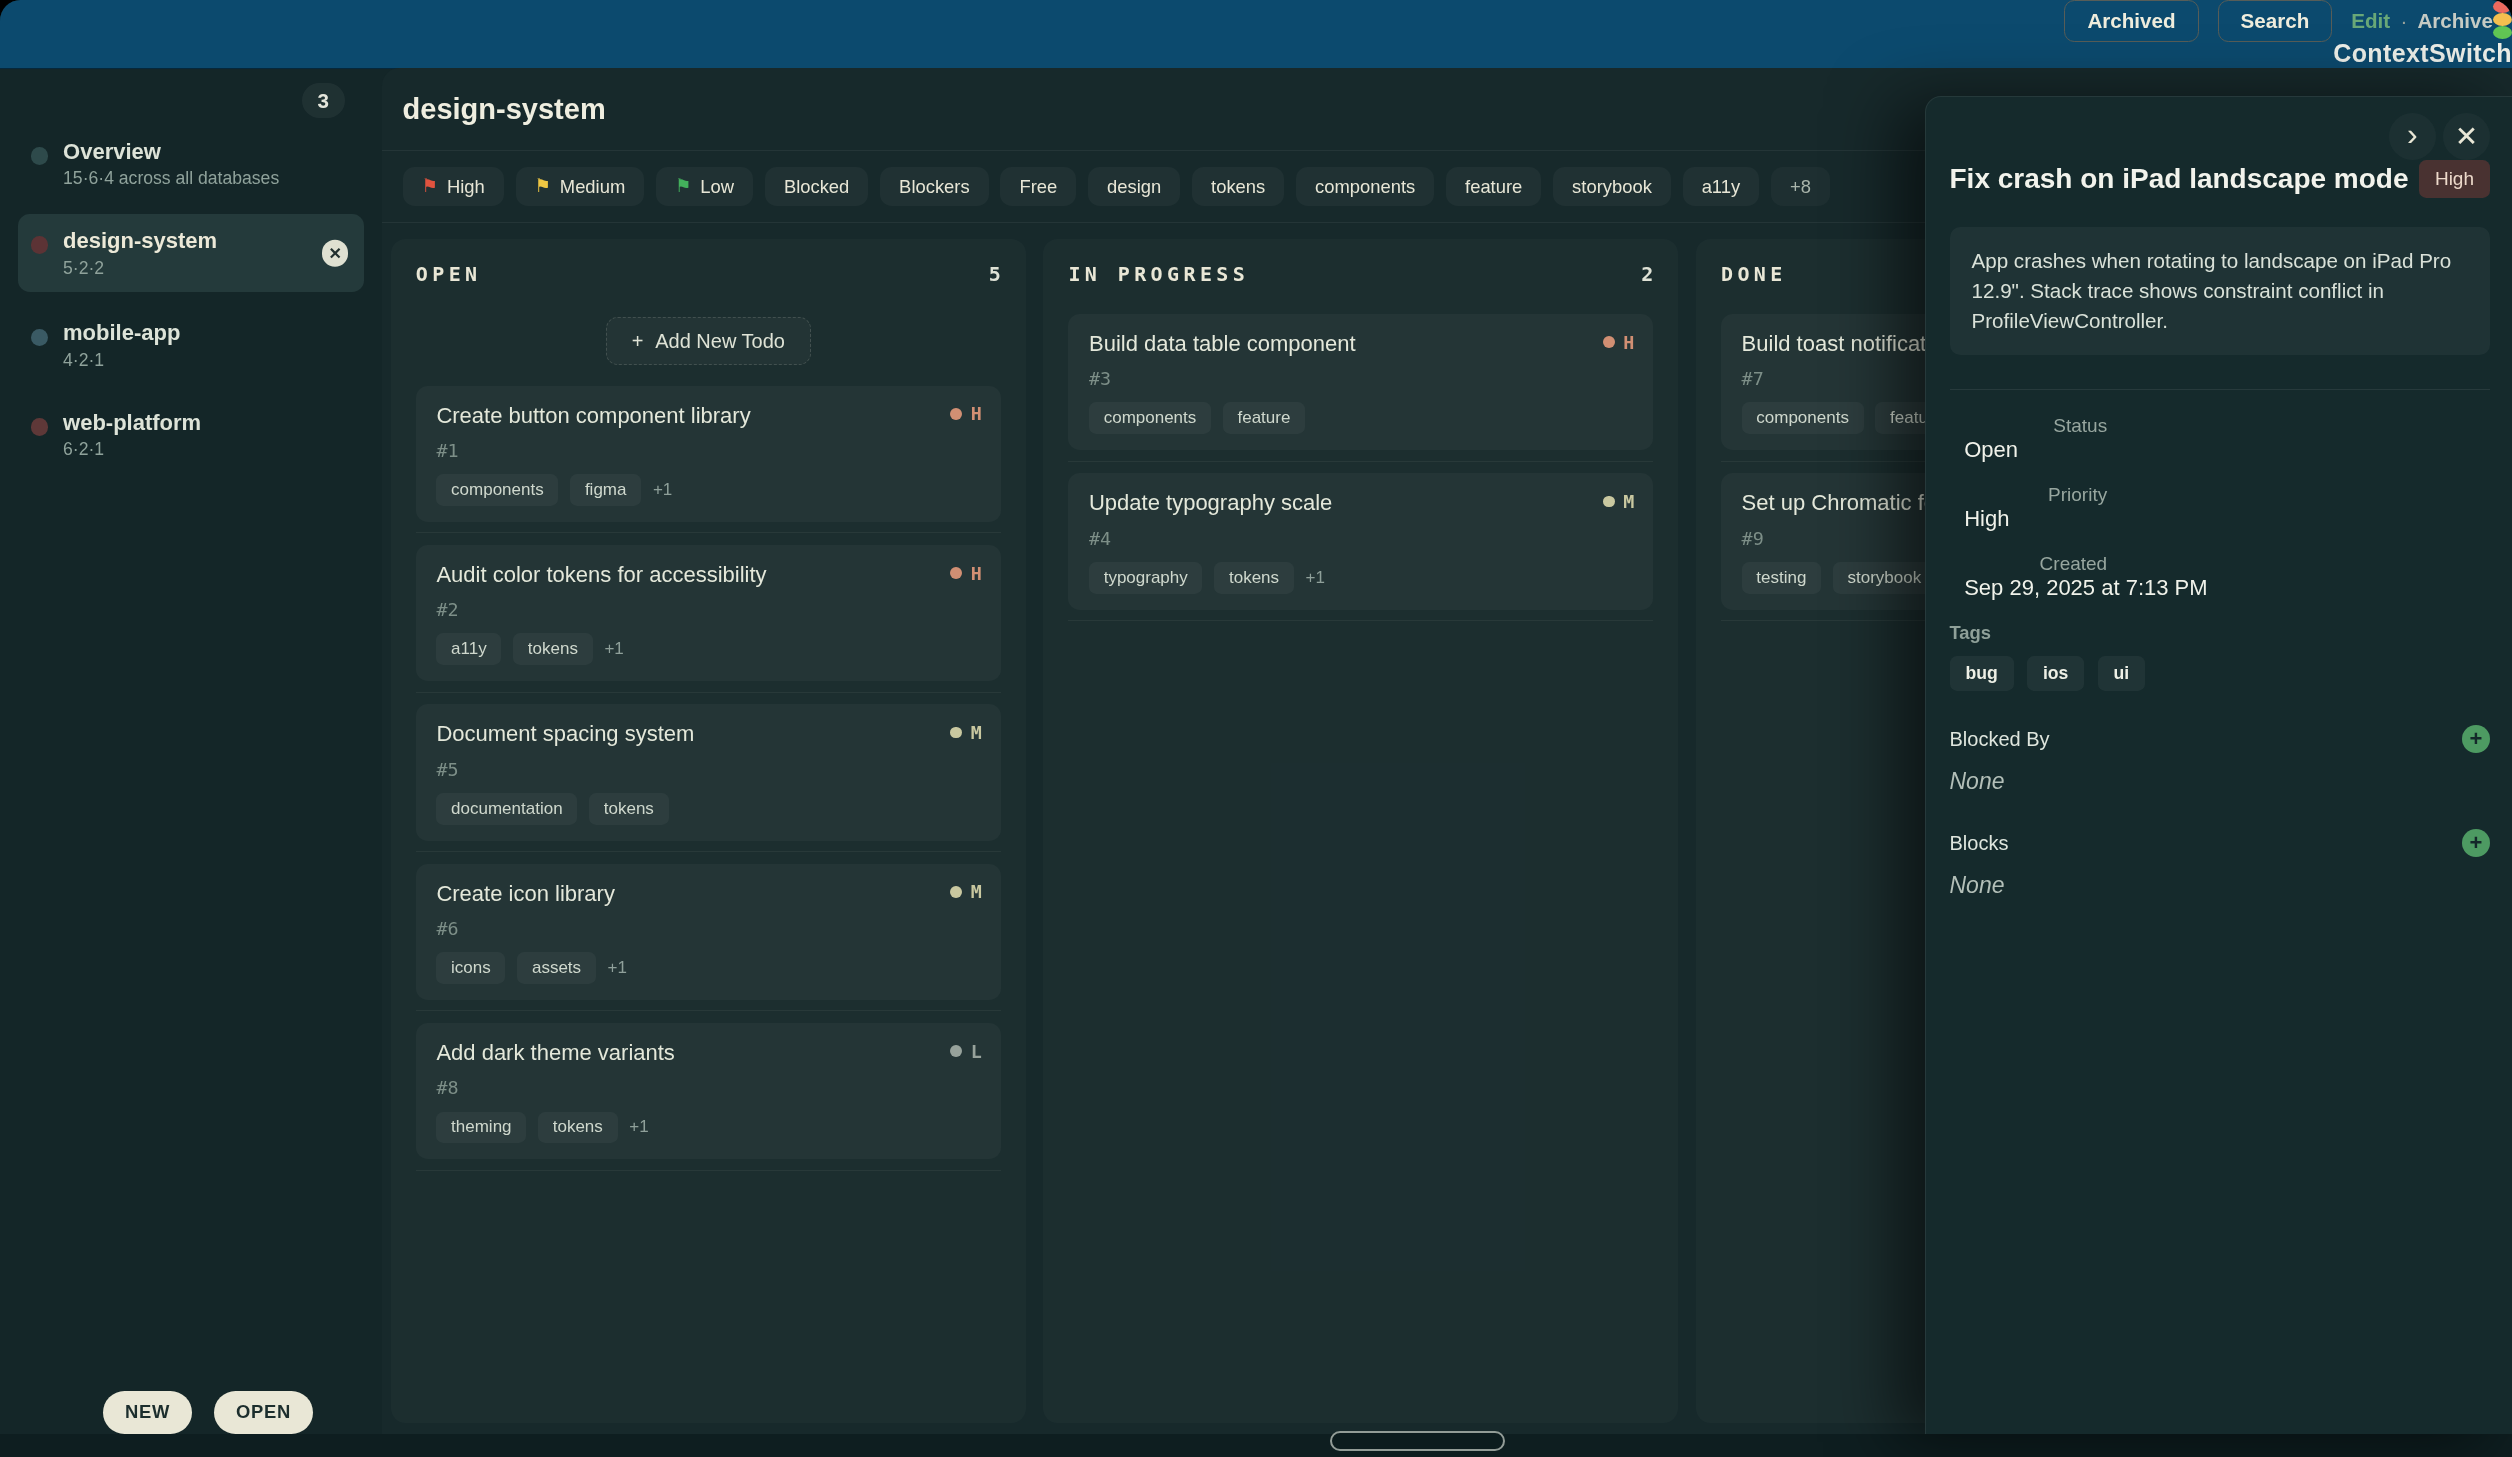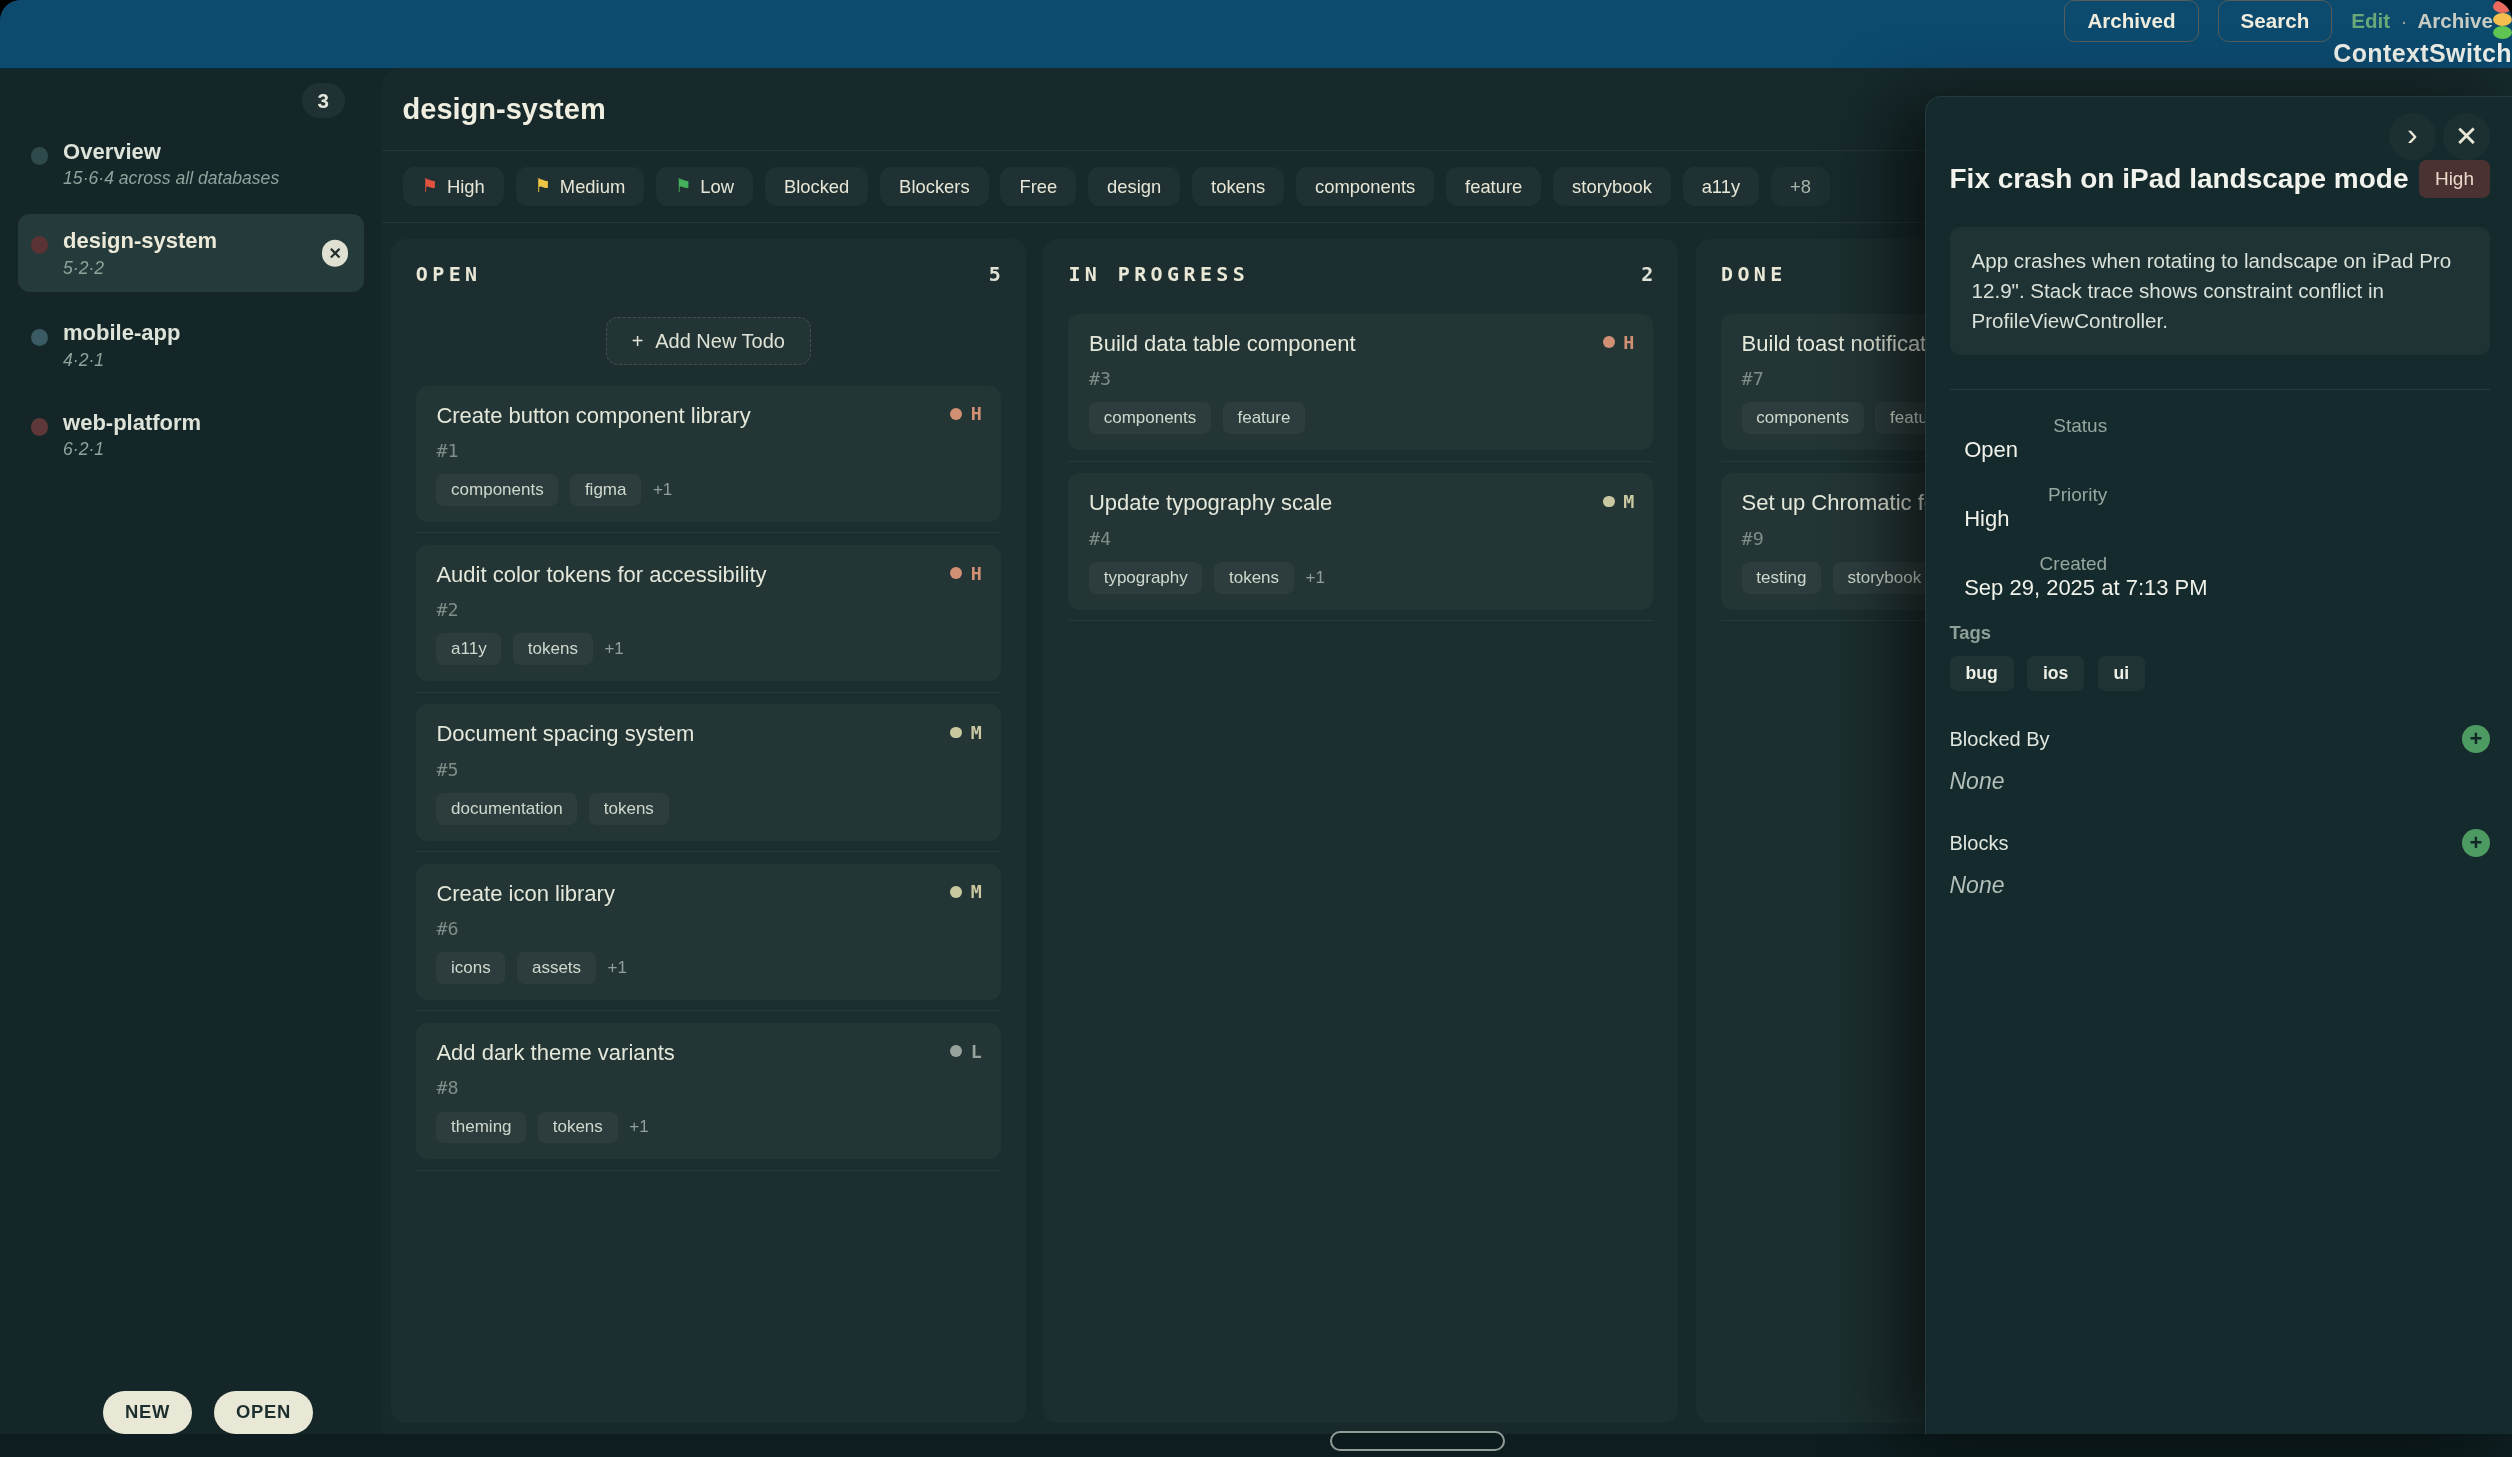--- a/index.html
+++ b/index.html
@@ -24,21 +24,21 @@
 
   
   .sidebar{position:absolute;left:0;top:68px;width:382px;bottom:0;padding:57px 17.6px 0 17.6px;box-sizing:border-box;}
   .db-count{position:absolute;top:14.7px;right:37px;background:rgba(255,255,255,.05);color:#e4e6dc;
             font-size:20.6px;font-weight:bold;padding:5.9px 16px;border-radius:734px;}
   .side-item{display:flex;gap:14.7px;padding:11.8px 13.2px;margin-bottom:11.8px;border-radius:11.8px;position:relative;align-items:flex-start;}
   .side-item.selected{background:#243a3b;margin-bottom:14.7px;}
   .side-dot{width:17.6px;height:17.6px;border-radius:50%;flex:0 0 auto;margin-top:10.3px;background:transparent;}
   .side-title{color:#dde3d8;font-size:22px;font-weight:600;line-height:29px;}
   .side-item.selected .side-title{color:#ece9d8;font-weight:bold;}
-  .side-sub{color:#8fa29b;font-size:17.6px;line-height:23.5px;margin-top:1.5px;font-style:italic;}
+  .side-sub{color:#8fa29b;font-size:17.6px;line-height:23.5px;margin-top:1.5px;}
   .side-close{position:absolute;right:16px;top:50%;transform:translateY(-50%);width:26.4px;height:26.4px;
               border-radius:50%;background:#dfe0d1;color:#22302f;font-size:16px;font-weight:bold;
               display:flex;align-items:center;justify-content:center;}
   .side-footer{position:absolute;left:103px;bottom:23.5px;display:flex;gap:22px;}
   .pill-btn{background:#e9e7d6;color:#1c2e2d;border:none;border-radius:734px;height:43px;
             font-family:"Liberation Sans",sans-serif;font-size:18.4px;font-weight:bold;letter-spacing:0.7px;
             padding:0 22px;cursor:pointer;}
 
   
   .board{position:absolute;left:382px;top:68px;width:2130px;height:1366px;background:#17292b;

